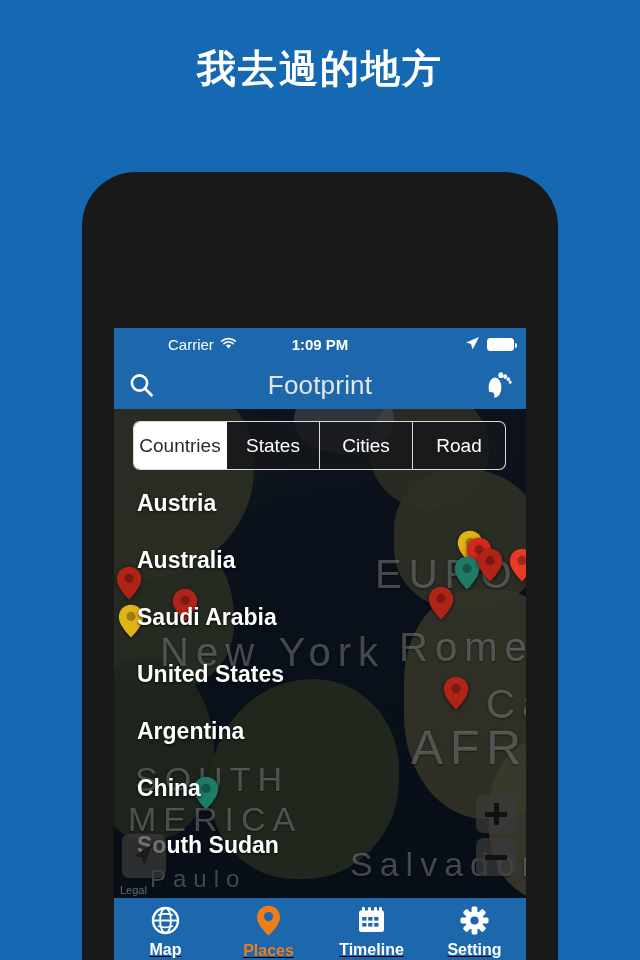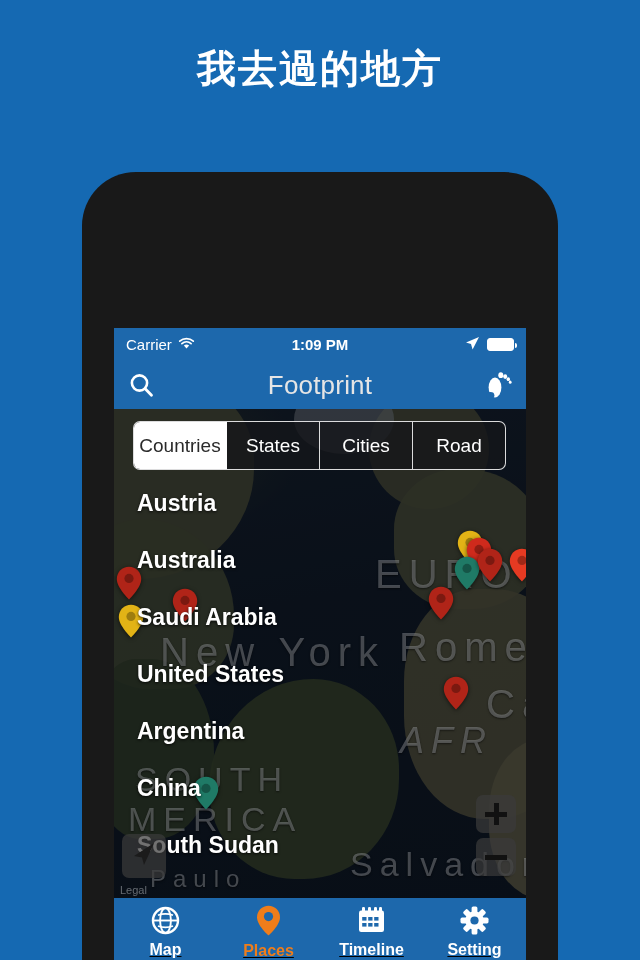--- a/index.html
+++ b/index.html
@@ -43,21 +43,21 @@
     width:412px; height:632px;
     overflow:hidden; background:#11161c;
   }
 
   
   .statusbar{
     height:33px; background:#1d68ac; color:#fff;
     display:flex; align-items:center; position:relative;
     font-size:15px; padding:0 12px;
   }
-  .sb-left{ display:flex; align-items:flex-start; gap:6px; }
+  .sb-left{ display:flex; align-items:flex-start; gap:6px;margin-left:42px; }
   .sb-center{
     position:absolute; left:0; width:100%; text-align:center;
     font-size:15px; font-weight:700;
   }
   .sb-right{ margin-left:auto; display:flex; align-items:center; gap:7px; z-index:2;}
   .battery{
     width:27px; height:13px; border:1.6px solid #fff; border-radius:3px;
     position:relative; background:#fff;
   }
   .battery::after{
@@ -237,21 +237,21 @@
       <div class="land l7"></div>
         <div class="land l8"></div>
         <div class="land l9"></div>
       <div class="map-tint"></div>
     </div>
 
     <div id="map-labels">
         <div class="map-label" style="left: 261px; top: 143px; font-size: 40px;">EURO</div>
         <div class="map-label" style="left: 285px; top: 216px; font-size: 40px;">Rome</div>
         <div class="map-label" style="left: 372px; top: 273px; font-size: 40px;">Cai</div>
-        <div class="map-label" style="left: 286px; top: 311px; font-size: 36px; font-style: italic;">AFR</div>
+        <div class="map-label" style="left: 297px; top: 311px; font-size: 48px;">AFR</div>
         <div class="map-label" style="left: 46px; top: 221px; font-size: 40px;">New York</div>
         <div class="map-label" style="left: 21px; top: 351px; font-size: 34px;">SOUTH</div>
         <div class="map-label" style="left: 14px; top: 391px; font-size: 34px;">MERICA</div>
         <div class="map-label" style="left: 36px; top: 436px; font-size: 24px; margin-top: 20px;">Paulo</div>
         <div class="map-label" style="left: 236px; top: 436px; font-size: 34px;">Salvador</div>
       </div>
     <div id="map-pins">
         <div class="pin" style="left: 2px; top: 157px;">
           <svg width="26" height="34" viewBox="0 0 26 34">
             <path d="M13 0.8 C6.2 0.8 0.8 6.2 0.8 13 C0.8 21.8 13 33.4 13 33.4 C13 33.4 25.2 21.8 25.2 13 C25.2 6.2 19.8 0.8 13 0.8 Z" fill="#b02418"></path>

